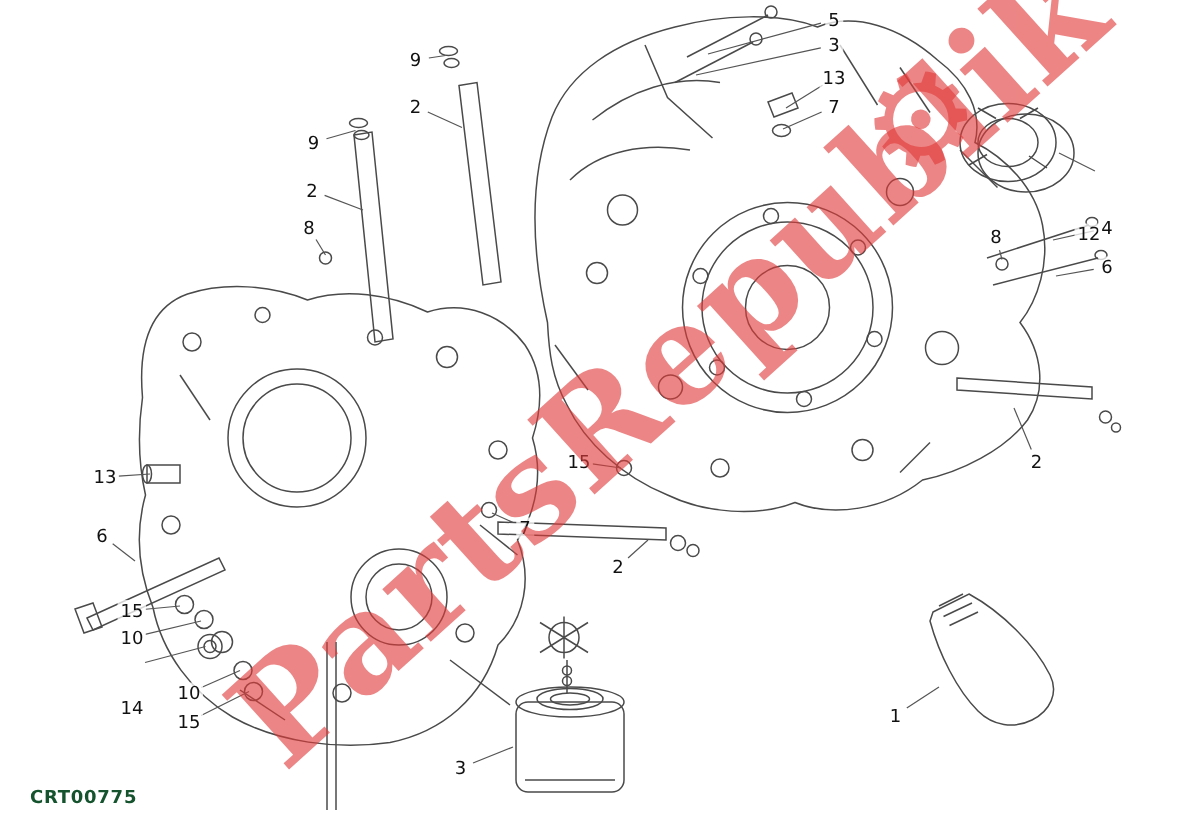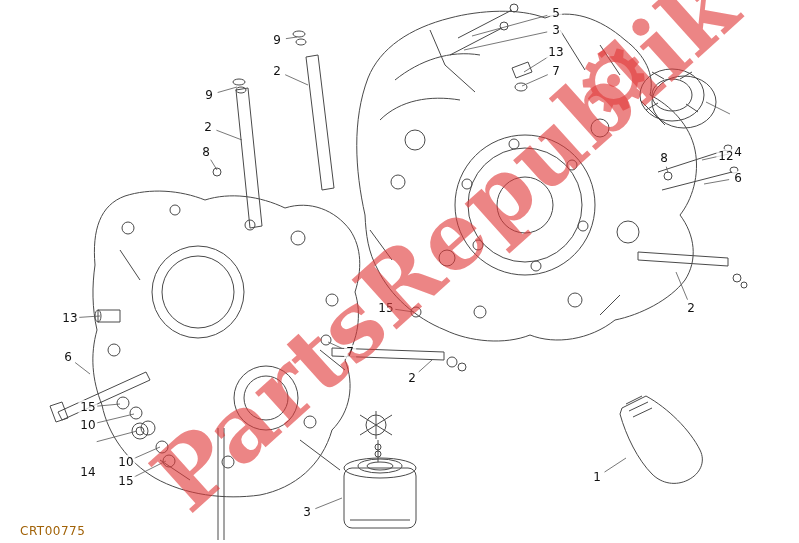--- a/index.html
+++ b/index.html
@@ -20,21 +20,21 @@
     font-size:92px; letter-spacing:1px; white-space:nowrap;
     color:#e23b3b; opacity:0.62; pointer-events:none; user-select:none;
   }
   .gear {
     position:absolute; left:575px; top:38px; font-size:86px; line-height:1;
     color:#e23b3b; opacity:0.62; pointer-events:none; user-select:none;
     transform:rotate(12deg);
   }
   .code {
     position:absolute; left:20px; bottom:5px; font-size:12px;
-    color:#a16207; letter-spacing:0.5px;
+    color:#14532d; letter-spacing:0.5px;font-weight:bold;
   }
 </style>
 </head>
 <body>
 
 <div class="canvas">
 
   <svg class="diagram" width="799" height="543" viewBox="0 0 799 543">
 
     <g stroke="#4a4a4a" fill="none" stroke-width="1">

